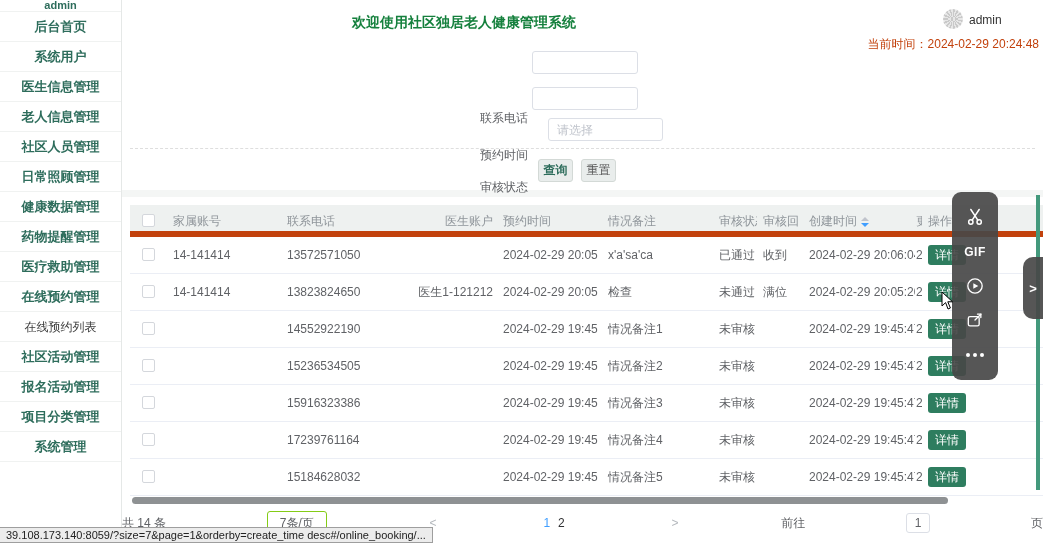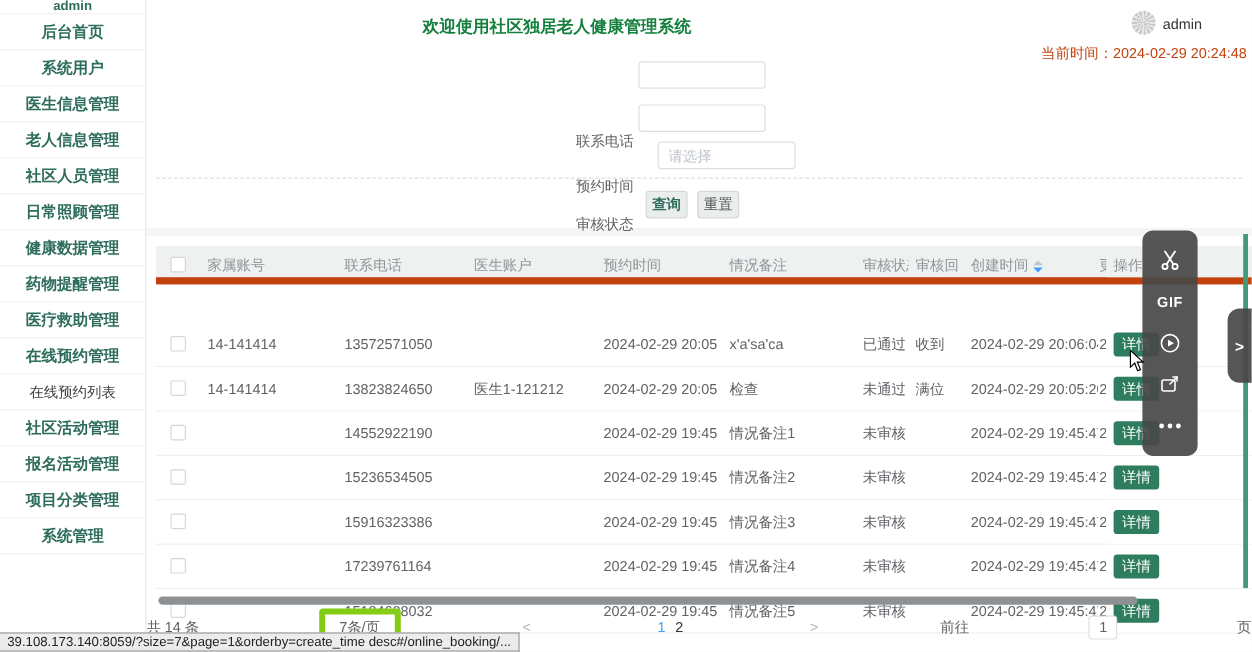--- a/index.html
+++ b/index.html
@@ -39,27 +39,27 @@
   .f-btn { position:absolute; top:104px; width:35px; height:23px; border:1px solid #d3d9d6;
     border-radius:3px; background:#e9edec; font-size:12px; cursor:pointer;
     font-family:"Liberation Sans","DejaVu Sans",sans-serif; }
   #btn-query { left:416px; color:#2e6d5c; font-weight:bold; }
   #btn-reset { left:459px; color:#555; }
 
   
   #table-panel { position:absolute; left:0; top:197px; width:921px; height:346px; background:#fff; }
   #thead { position:absolute; left:8px; top:8px; width:913px; height:32px; display:flex;
     background:#eef1f0; border-bottom:6px solid #c2410c; }
-  #tbody { position:absolute; left:8px; top:40px; width:913px;margin-top:32px; }
+  #tbody { position:absolute; left:8px; top:40px; width:913px; }
   .trow { display:flex; height:37px; background:#fff; border-bottom:1px solid #ebeef5; }
   .cell { flex:none; overflow:hidden; white-space:nowrap; font-size:12px; color:#606266;
     line-height:37px; padding-left:10px; }
   #thead .cell { line-height:32px; color:#8f959a; }
   .w-check { width:33px; padding-left:12px; }
-  .w-account { width:114px; } .w-phone { width:108px; } .w-doctor { width:108px; }
+  .w-account { width:114px; } .w-phone { width:108px; } .w-doctor { width:108px;text-align:right; }
   .w-appoint { width:105px; } .w-note { width:115px; }
   .w-status { width:44px; padding-left:6px; } .w-reply { width:42px; padding-left:6px; }
   .w-create { width:116px; } .w-clip { width:7px; padding-left:1px; }
   .w-action { width:121px; padding-left:6px; background:inherit; }
   .cb { display:inline-block; width:13px; height:13px; border:1px solid #d4d7dc;
     border-radius:2px; background:#fff; vertical-align:middle; margin-top:-3px; cursor:pointer; }
   .caret { display:inline-block; vertical-align:middle; margin-left:4px; width:8px; }
   .caret i { display:block; width:0; height:0; border-left:4px solid transparent;
     border-right:4px solid transparent; }
   .caret .up { border-bottom:4px solid #c0c4cc; margin-bottom:2px; }
@@ -67,21 +67,21 @@
   .detail-btn { width:38px; height:20px; margin-top:8px; background:#2e7d5f; color:#fff;
     border:none; border-radius:3px; font-size:12px; cursor:pointer; display:block;
     font-family:"Liberation Sans","DejaVu Sans",sans-serif; }
   #hscroll { position:absolute; left:8px; top:300px; width:913px; height:8px; }
   #hscroll .thumb { position:absolute; left:2px; top:0; width:816px; height:7px;
     background:#8e9193; border-radius:4px; cursor:pointer; }
 
   
   #pagination { position:absolute; left:0; top:314px; width:921px; height:24px; display:flex;
     justify-content:space-between; align-items:center; gap:20px; font-size:12px; color:#606266; }
-  #page-size { border:5px solid #84cc16; border-radius:3px; padding:3px 12px; color:#606266;
+  #page-size { border:1px solid #84cc16; border-radius:3px; padding:3px 12px; color:#606266;
     background:#fff; cursor:pointer; }
   .pg-arrow { color:#b4b8bd; cursor:pointer; padding:0 2px; }
   .pg-num { cursor:pointer; color:#303133; padding:0 4px; }
   .pg-num.active { color:#409eff; }
   #goto-input { width:24px; height:20px; border:1px solid #dcdfe6; border-radius:3px;
     text-align:center; font-size:12px; color:#606266; outline:none;
     font-family:"Liberation Sans","DejaVu Sans",sans-serif; }
 
   
   #green-strip { position:absolute; left:1036px; top:195px; width:4px; height:295px;

